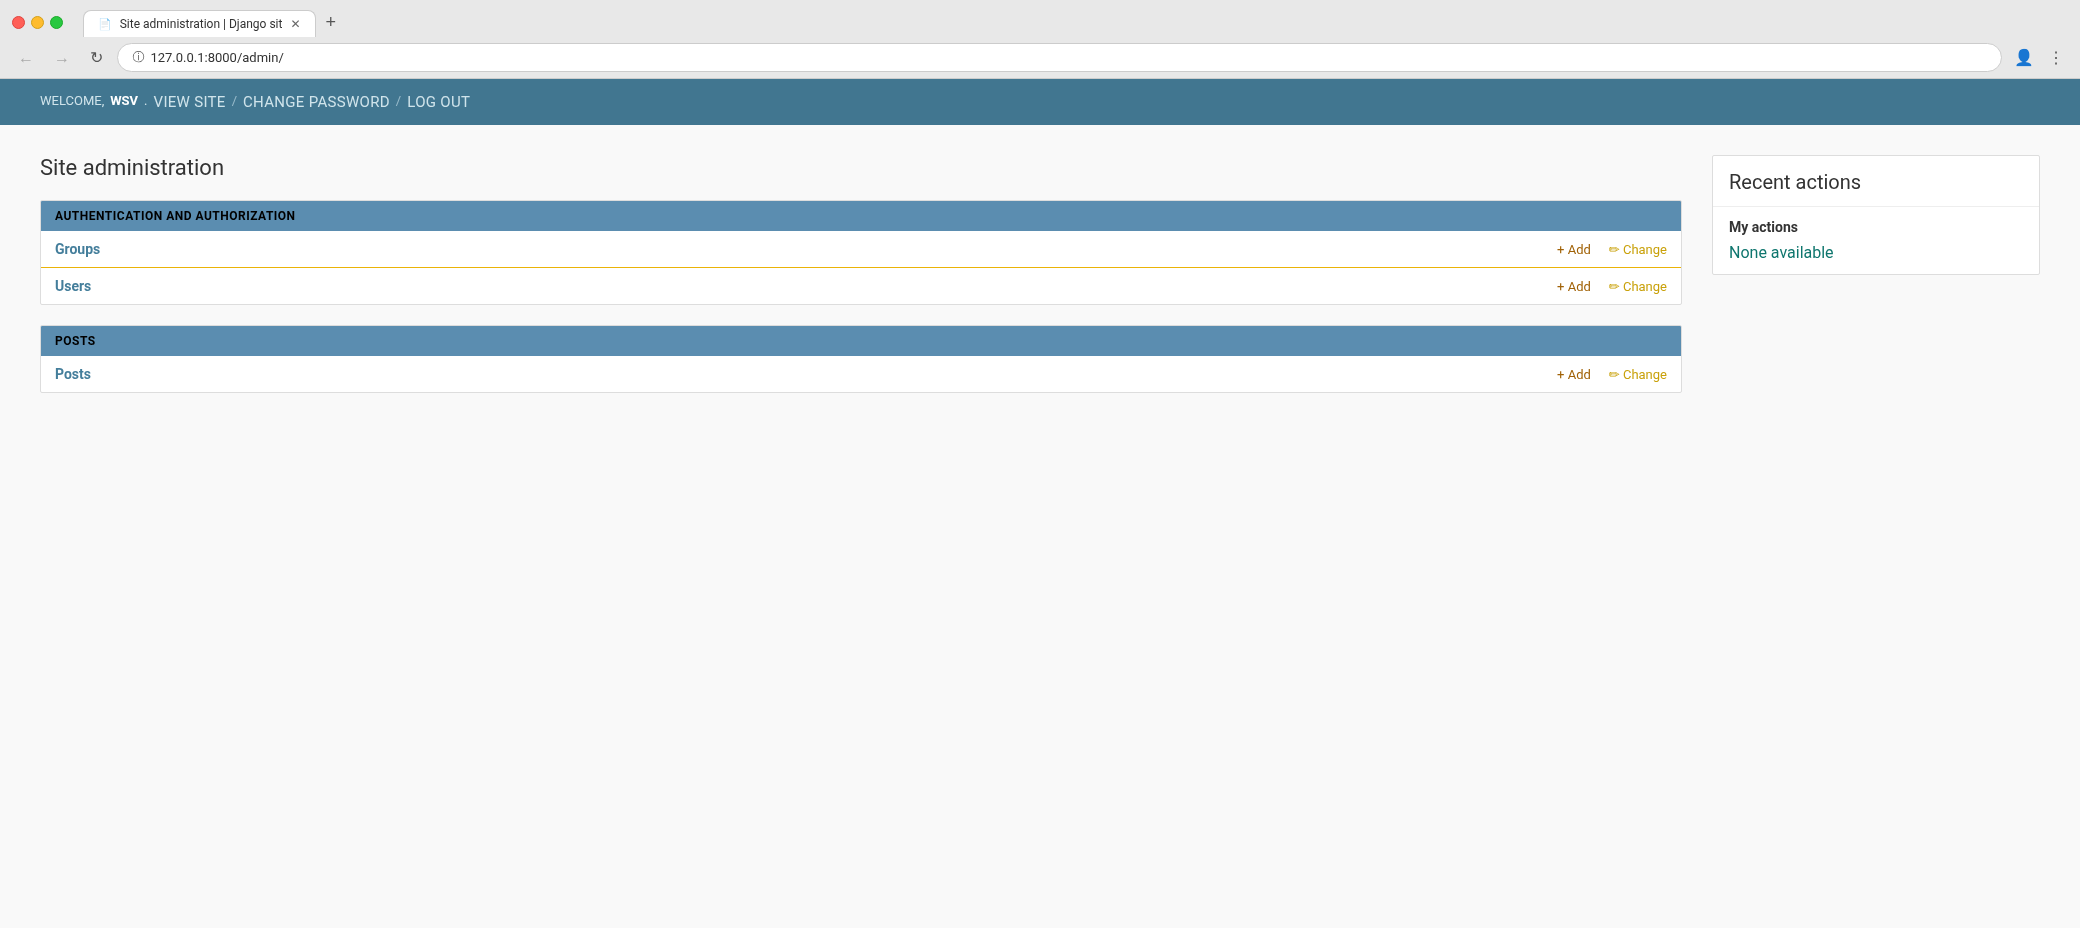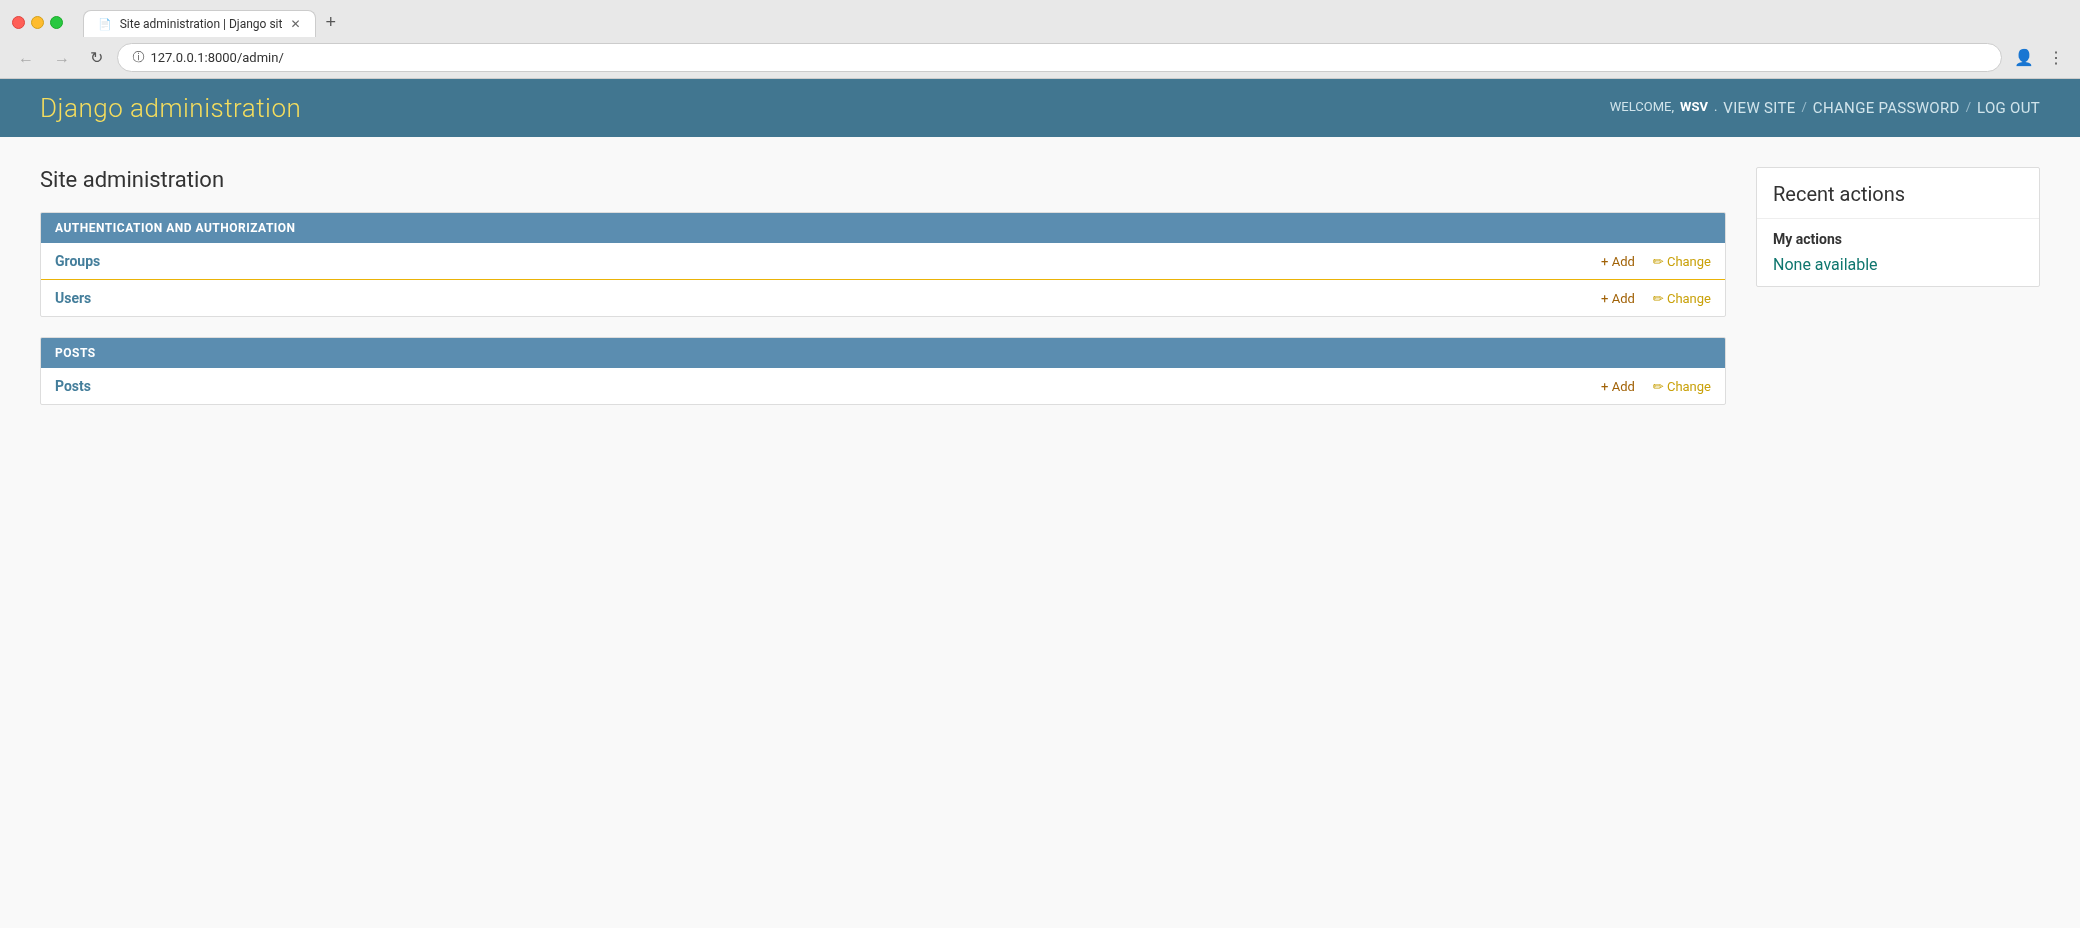--- a/index.html
+++ b/index.html
@@ -163,21 +163,21 @@
     
     .module {
       border: 1px solid #ddd;
       margin-bottom: 20px;
       background: white;
       border-radius: 2px;
       overflow: hidden;
     }
     .module-header {
       background: #5b8db0;
-      color: #ffffff;
+      color: #000000;
       padding: 8px 14px;
       font-size: 12px;
       font-weight: bold;
       letter-spacing: 0.5px;
       text-transform: uppercase;
     }
     .module-row {
       display: flex;
       align-items: center;
       padding: 10px 14px;
@@ -208,21 +208,21 @@
       color: #c9a10a;
       text-decoration: none;
       font-size: 13px;
       display: flex;
       align-items: center;
       gap: 3px;
     }
 
     
     .sidebar {
-      width: 284px;
+      width: 328px;
       background: white;
       border: 1px solid #ddd;
       border-radius: 2px;
       overflow: hidden;
       flex-shrink: 0;
     }
     .sidebar-header {
       padding: 14px 16px 12px;
       border-bottom: 1px solid #eee;
     }
@@ -273,21 +273,20 @@
       <span class="address-text">127.0.0.1:8000/admin/</span>
     </div>
     <div class="browser-menu">
       <button class="menu-icon">👤</button>
       <button class="menu-icon">⋮</button>
     </div>
   </div>
 </div>
 
 <div class="django-header">
-  <h1 class="django-title">Django administration</h1>
   <div class="django-user-info">
     <span>WELCOME,</span>
     <strong>WSV</strong>
       <span>.</span>
     <span class="link">VIEW SITE</span>
     <span class="sep">/</span>
     <span class="link">CHANGE PASSWORD</span>
     <span class="sep">/</span>
     <span class="link">LOG OUT</span>
   </div>

